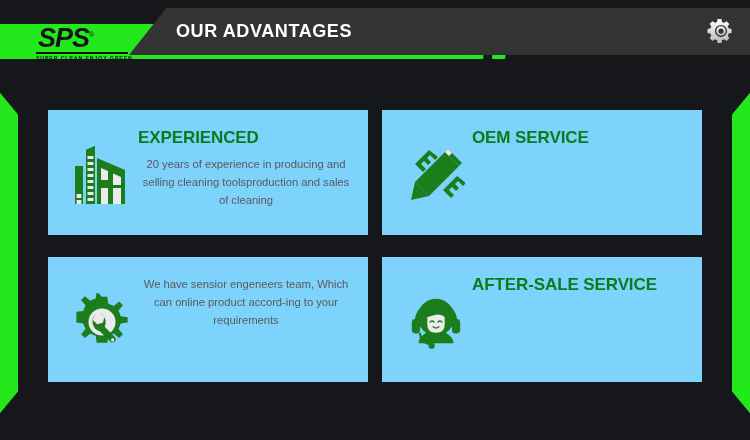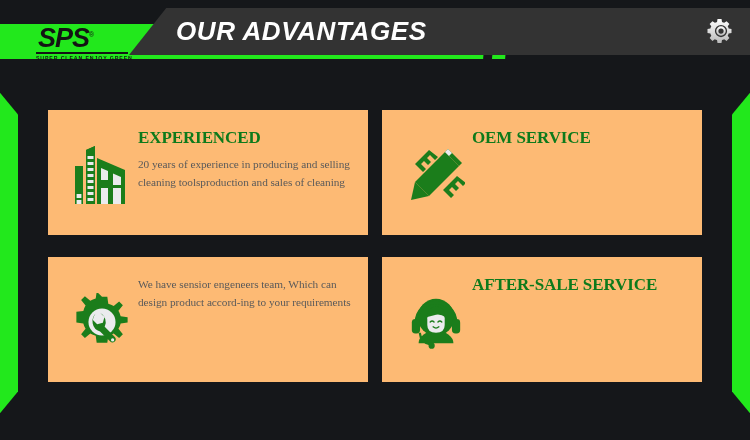--- a/index.html
+++ b/index.html
@@ -64,23 +64,22 @@
     top: 8px;
     width: 621px;
     height: 47px;
     background: #333333;
     clip-path: polygon(6% 0, 100% 0, 100% 100%, 0 100%);
   }
   .title-text {
     position: absolute;
     left: 176px;
     top: 13px;
-    font-size: 26px;
+    font-size: 18px;
     font-weight: bold;
-    font-style: italic;
     color: #ffffff;
     letter-spacing: 0.6px;
     line-height: 36px;
     white-space: nowrap;
   }
 
   
   .logo {
     position: absolute;
     left: 36px;
@@ -155,26 +154,25 @@
     top: 110px;
     width: 654px;
     height: 272px;
     display: grid;
     grid-template-columns: 320px 320px;
     grid-template-rows: 125px 125px;
     column-gap: 14px;
     row-gap: 22px;
   }
   .card {
-    background: #fdba74;
+    background: #7dd3fc;
     display: flex;
     align-items: flex-start;
     padding: 16px 14px 0 18px;
     box-sizing: border-box;
-    font-family: Liberation Serif, serif;
   }
   .card-icon {
     width: 72px;
     min-width: 72px;
     height: 90px;
     display: flex;
     align-items: center;
     justify-content: center;
     padding-top: 4px;
   }
@@ -190,20 +188,21 @@
     margin: 0 0 8px 0;
     line-height: 19px;
     white-space: nowrap;
   }
   .card-desc {
     font-size: 11.3px;
     color: #5a5a5a;
     line-height: 18px;
     margin: 0;
     letter-spacing: -0.05px;
+    text-align: center;
   }
 
   svg { display: block; }
 </style>
 </head>
 <body>
 
 <div class="stage">
 
   <div class="side-accent side-left"></div>
@@ -306,21 +305,21 @@
             <path d="M30 4 l5.5 0 1 7.2 a20 20 0 0 1 5.6 2.3 l5.6-4.6 3.9 3.9 -4.6 5.6 a20 20 0 0 1 2.3 5.6 l7.2 1 0 5.5 -7.2 1 a20 20 0 0 1 -2.3 5.6 l4.6 5.6 -3.9 3.9 -5.6-4.6 a20 20 0 0 1 -5.6 2.3 l-1 7.2 -5.5 0 -5.5 0 -1-7.2 a20 20 0 0 1 -5.6-2.3 l-5.6 4.6 -3.9-3.9 4.6-5.6 a20 20 0 0 1 -2.3-5.6 l-7.2-1 0-5.5 0-5.5 7.2-1 a20 20 0 0 1 2.3-5.6 l-4.6-5.6 3.9-3.9 5.6 4.6 a20 20 0 0 1 5.6-2.3 l1-7.2 z"></path>
           </g>
           <circle cx="30" cy="30" r="14" fill="#ebebee"></circle>
           <g fill="#1b7d1b">
             <path d="M24.5 20.5 a11 11 0 0 0 3.5 19.3 l10.5 10.5 a3.4 3.4 0 0 0 4.8-4.8 L32.8 35 a11 11 0 0 0 -4.7-14.5 l4.4 4.4 -1.6 5.9 -5.9 1.6 -4.4-4.4 a11 11 0 0 1 3.9-7.5 z"></path>
           </g>
           <circle cx="41" cy="48.5" r="1.7" fill="#ebebee"></circle>
         </svg>
       </div>
       <div class="card-body">
-        <div class="card-desc">We have sensior engeneers team, Which can design product accord-ing to your requirements</div>
+        <div class="card-desc">We have sensior engeneers team, Which can online product accord-ing to your requirements</div>
       </div>
     </div>
 
     <div class="card">
       <div class="card-icon">
         <svg width="58" height="58" viewBox="0 0 60 60">
           <g fill="#1b7d1b">
 
             <circle cx="30" cy="25" r="19"></circle>
 

